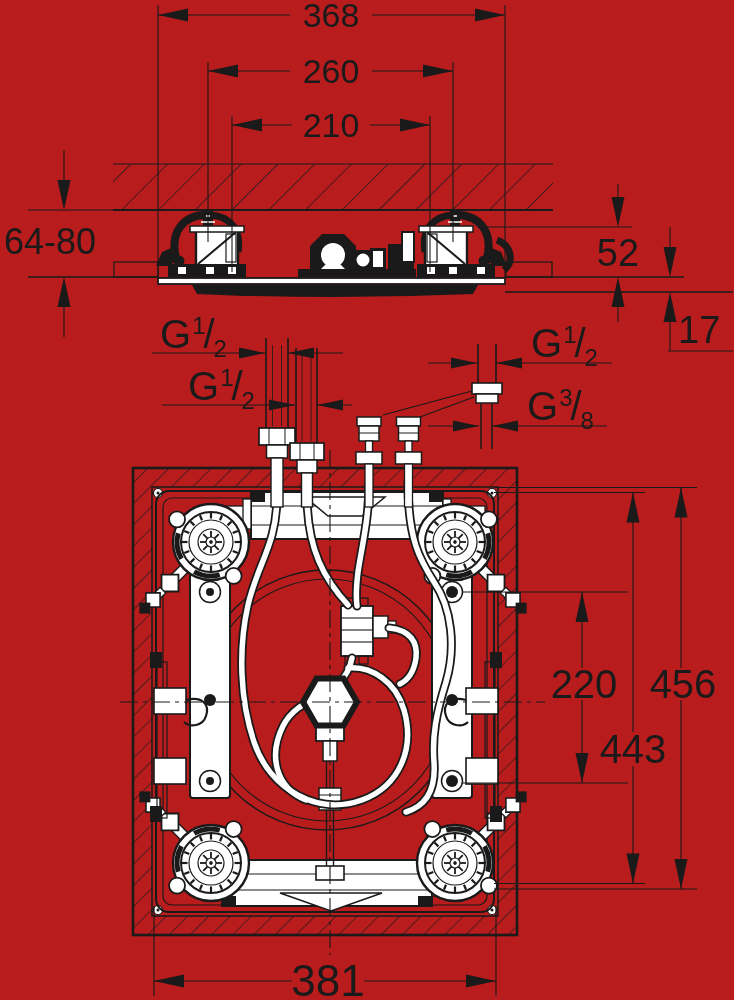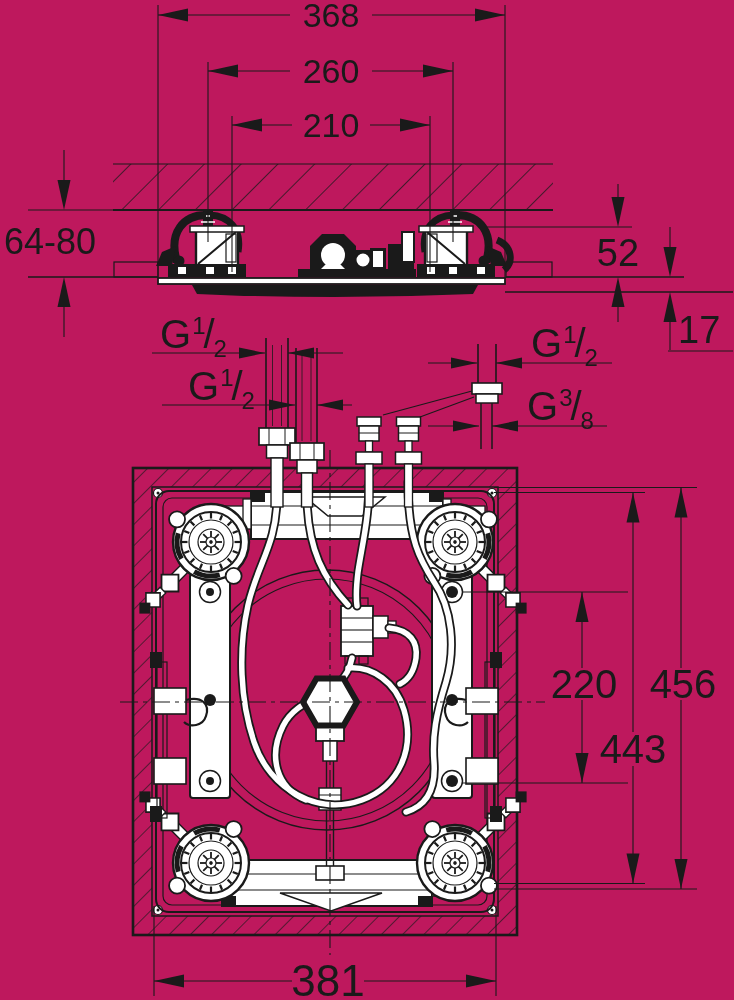--- a/index.html
+++ b/index.html
@@ -1,16 +1,16 @@
 <!DOCTYPE html>
 <html><head>
 <meta charset="utf-8">
 <style>
   html,body{margin:0;padding:0;background:#fff;}
-  #stage{width:734px;height:1000px;background:#be185d;position:relative;overflow:hidden;}
+  #stage{width:734px;height:1000px;background:#b91c1c;position:relative;overflow:hidden;}
   svg{display:block;}
   .ln{stroke:#1a1a1a;fill:none;}
   .wh{stroke:#1a1a1a;fill:#ffffff;}
   .dim{font-family:"Liberation Sans","DejaVu Sans",sans-serif;fill:#1a1a1a;}
   .thin{stroke:#1a1a1a;stroke-width:1.1;fill:none;}
   .cl{stroke:#1a1a1a;stroke-width:1.1;fill:none;stroke-dasharray:18 5 4 5;}
 </style>
 </head>
 <body>
 

